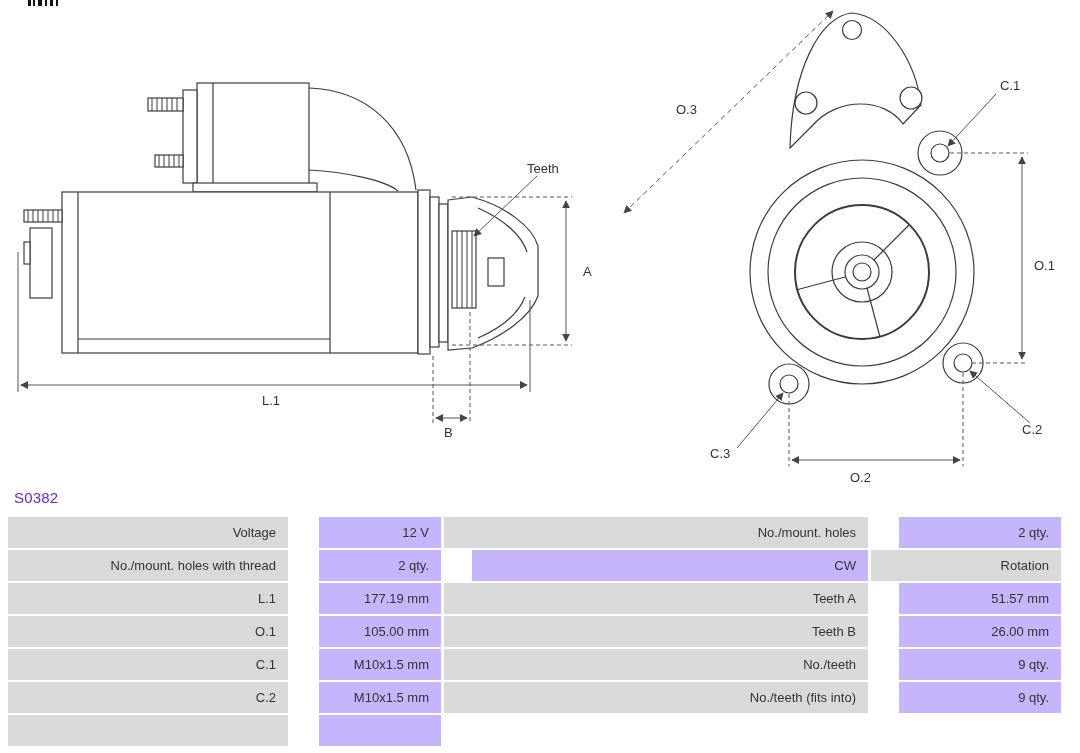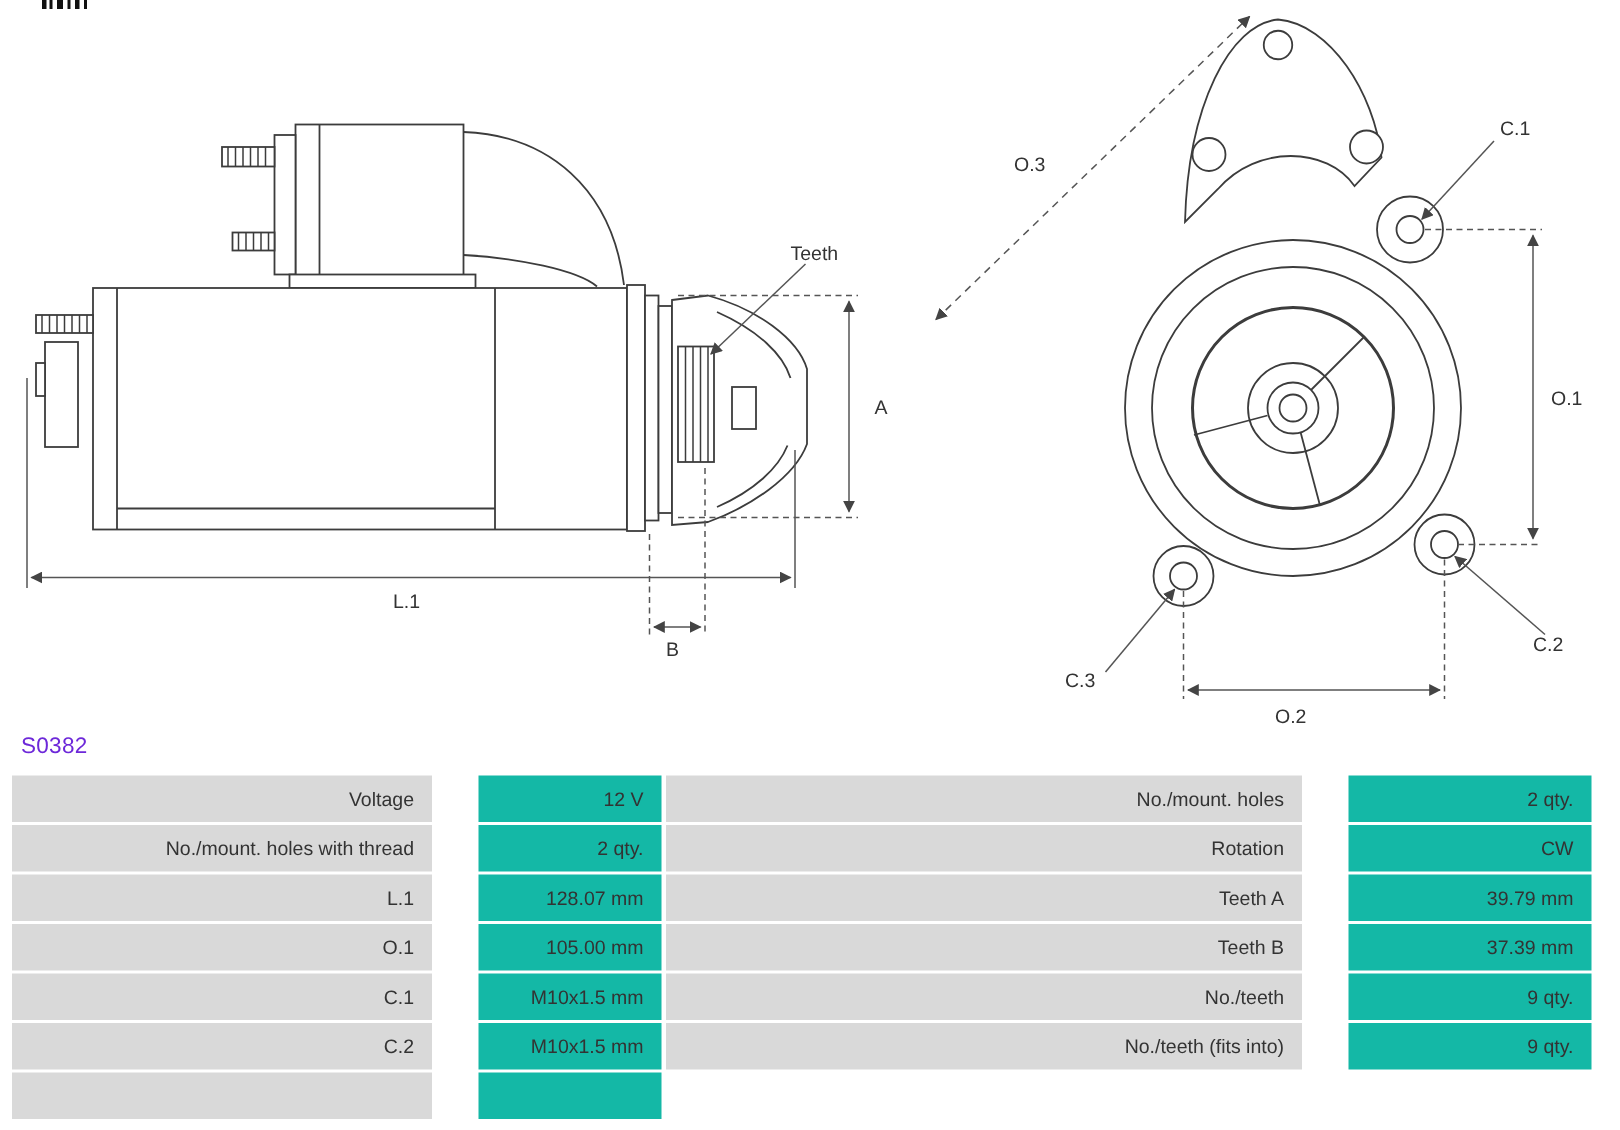--- a/index.html
+++ b/index.html
@@ -17,21 +17,21 @@
     display:grid;
     grid-template-columns:280px 150px 424px 190px;
     gap:2px 3px;
   }
   .cell{
     height:31px;display:flex;align-items:center;justify-content:flex-end;
     padding-right:12px;font-size:13px;color:#333;box-sizing:border-box;
     white-space:nowrap;
   }
   .lbl{background:#d9d9d9;}
-  .val{background:#14b8a6;margin-left:28px;}
+  .val{background:#c4b5fd;margin-left:28px;}
   svg text{font-family:"Liberation Sans", sans-serif;font-size:13px;fill:#333;stroke:none;}
 </style>
 </head>
 <body>
 
 <div id="stage">
 
   <svg id="drawing" width="1080" height="495" viewBox="0 0 1080 495">
     <defs>
       <marker id="arr" viewBox="0 0 10 10" refX="9" refY="5" markerWidth="8" markerHeight="8" orient="auto-start-reverse">
@@ -155,32 +155,32 @@
   <div id="spec">
 
     <div class="cell lbl">Voltage</div>
     <div class="cell val">12 V</div>
     <div class="cell lbl">No./mount. holes</div>
     <div class="cell val">2 qty.</div>
 
     <div class="cell lbl">No./mount. holes with thread</div>
     <div class="cell val">2 qty.</div>
 
+    <div class="cell val">CW</div>
     <div class="cell lbl">Rotation</div>
-    <div class="cell val">CW</div>
     <div class="cell lbl">L.1</div>
-    <div class="cell val">128.07 mm</div>
+    <div class="cell val">177.19 mm</div>
 
     <div class="cell lbl">Teeth A</div>
-    <div class="cell val">39.79 mm</div>
+    <div class="cell val">51.57 mm</div>
     <div class="cell lbl">O.1</div>
     <div class="cell val">105.00 mm</div>
 
     <div class="cell lbl">Teeth B</div>
-    <div class="cell val">37.39 mm</div>
+    <div class="cell val">26.00 mm</div>
     <div class="cell lbl">C.1</div>
     <div class="cell val">M10x1.5 mm</div>
 
     <div class="cell lbl">No./teeth</div>
     <div class="cell val">9 qty.</div>
     <div class="cell lbl">C.2</div>
     <div class="cell val">M10x1.5 mm</div>
 
     <div class="cell lbl">No./teeth (fits into)</div>
     <div class="cell val">9 qty.</div>

